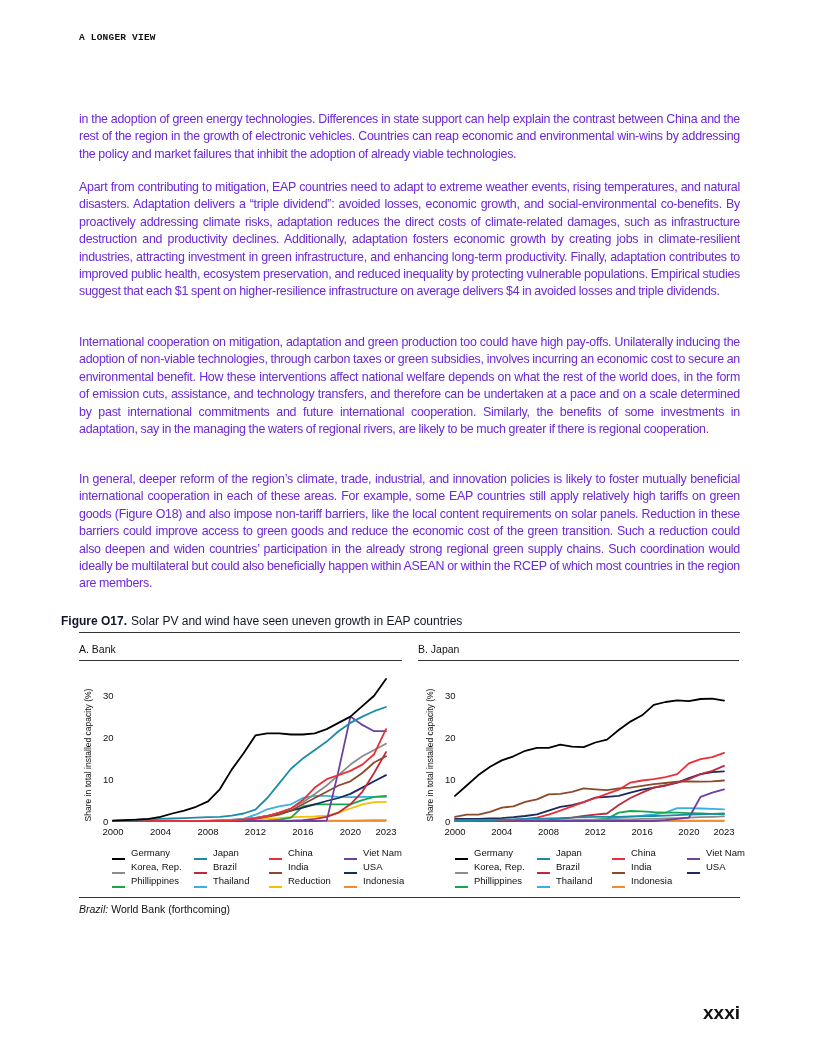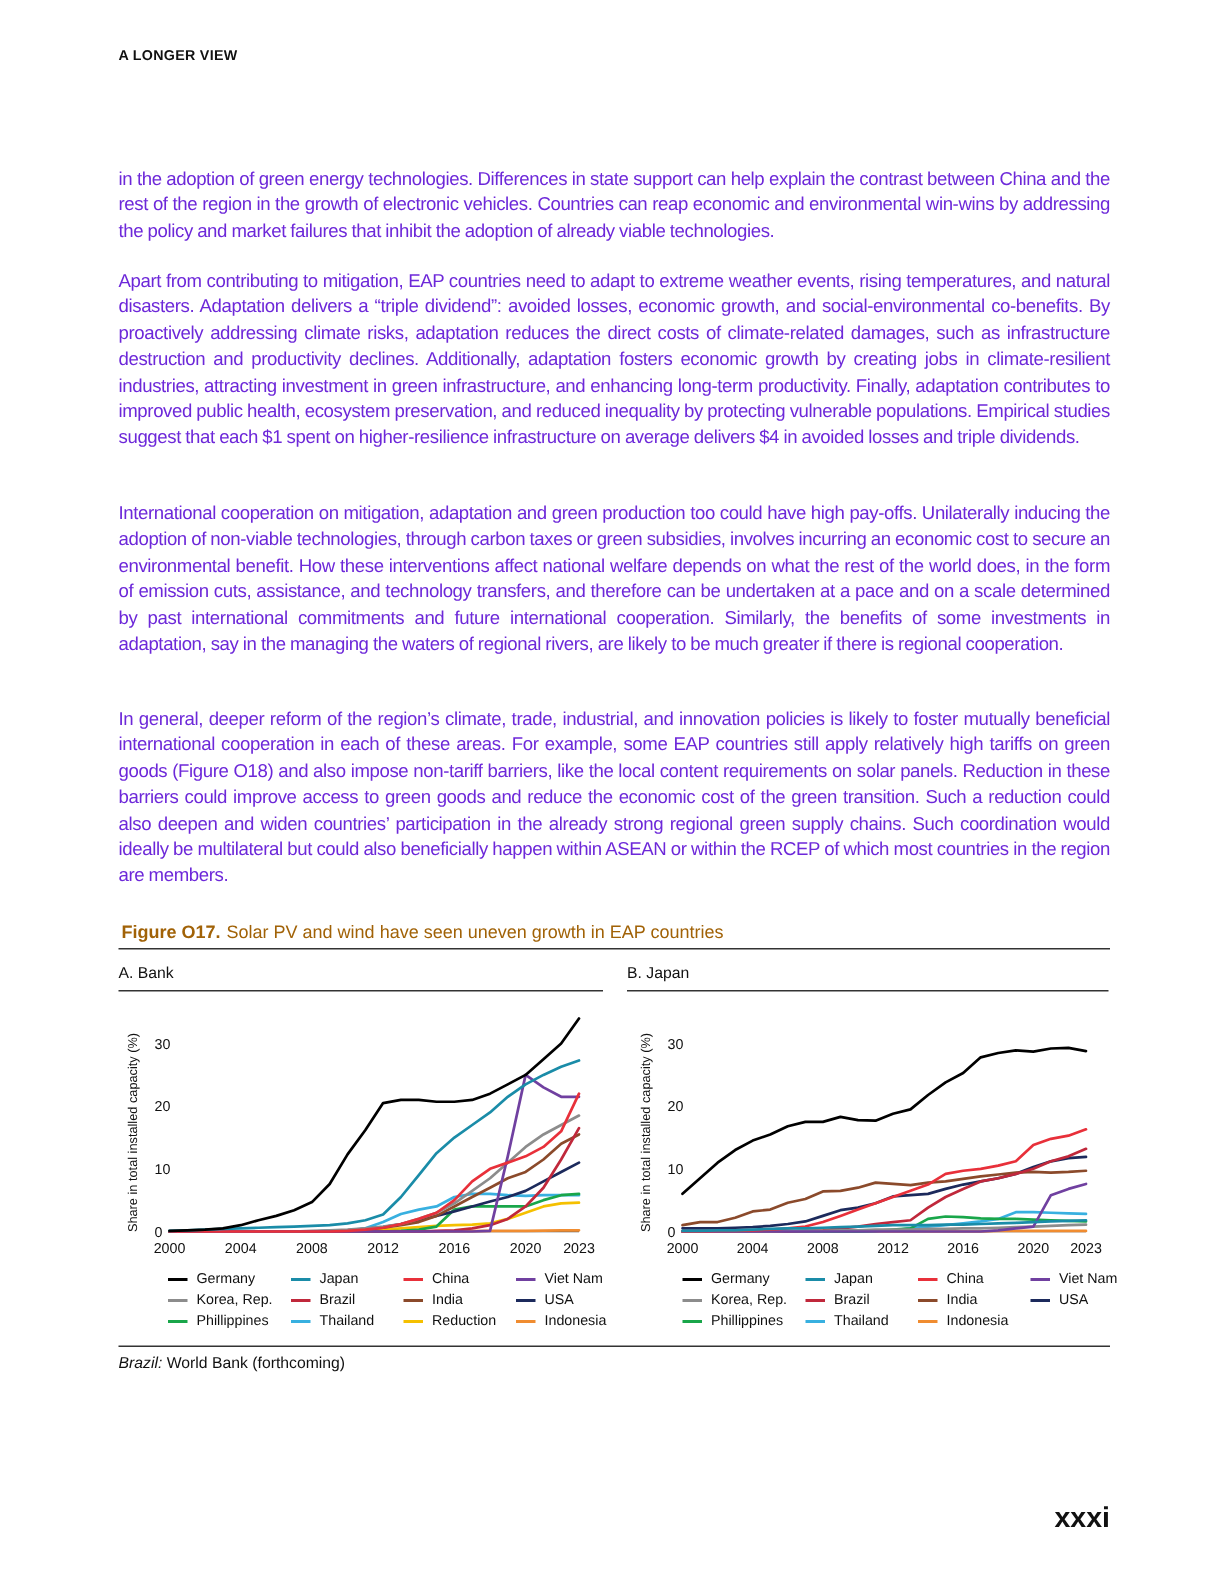--- a/index.html
+++ b/index.html
@@ -1,27 +1,27 @@
 <!DOCTYPE html>
 <html><head>
 <meta charset="utf-8">
 <style>
   * { box-sizing: border-box; margin: 0; padding: 0; }
   html, body { width: 816px; height: 1056px; background: #ffffff; }
   body { position: relative; font-family: "Liberation Sans", sans-serif; color: #1a1a1a; overflow: hidden; }
-  .running-head { position: absolute; left: 79px; top: 32px; font-size: 9.5px; font-weight: bold; letter-spacing: 0.2px; color: #111; }
+  .running-head { position: absolute; left: 79px; top: 32px; font-size: 9.5px; font-weight: bold; letter-spacing: 0.2px; color: #111; font-family: Liberation Mono, monospace; }
   .body-text { position: absolute; left: 79px; width: 661px; font-size: 12.4px; line-height: 17.4px; text-align: justify; color: #6d28d9; font-family: "Liberation Sans", sans-serif; letter-spacing: -0.25px; word-spacing: -0.3px; }
-  .fig-title { position: absolute; left: 81px; top: 614px; font-size: 12px; color: #a16207; }
+  .fig-title { position: absolute; left: 61px; top: 614px; font-size: 12px; color: #0f172a; }
   .fig-title b { font-weight: bold; margin-right: 4px; }
   .rule { position: absolute; height: 0; border-top: 1px solid #333; }
   .panel-title { position: absolute; top: 643px; font-size: 10.5px; color: #111; }
   svg.chart { position: absolute; overflow: visible; }
   svg text { font-family: "Liberation Sans", sans-serif; fill: #111; }
   .legend { position: absolute; display: grid; grid-template-columns: 82px 75px 75px 80px; row-gap: 0px; font-size: 9.5px; line-height: 14px; color: #111; }
-  .legend-item { display: flex; align-items: center; white-space: nowrap; }
+  .legend-item { display: flex; align-items: flex-end; white-space: nowrap; }
   .swatch { display: inline-block; width: 13px; height: 2.5px; margin-right: 6px; }
   .source { position: absolute; left: 79px; top: 903px; font-size: 10.5px; color: #111; }
   .source i { font-style: italic; margin-right: 3px; }
   .footer-left { position: absolute; left: 79px; top: 1044px; font-size: 9px; color: #222; margin-top: 21px; }
   .footer-right { position: absolute; right: 76px; top: 1002px; font-size: 19px; font-weight: bold; color: #111; }
 </style>
 </head>
 <body>
 
 <div class="running-head">A LONGER VIEW</div>

